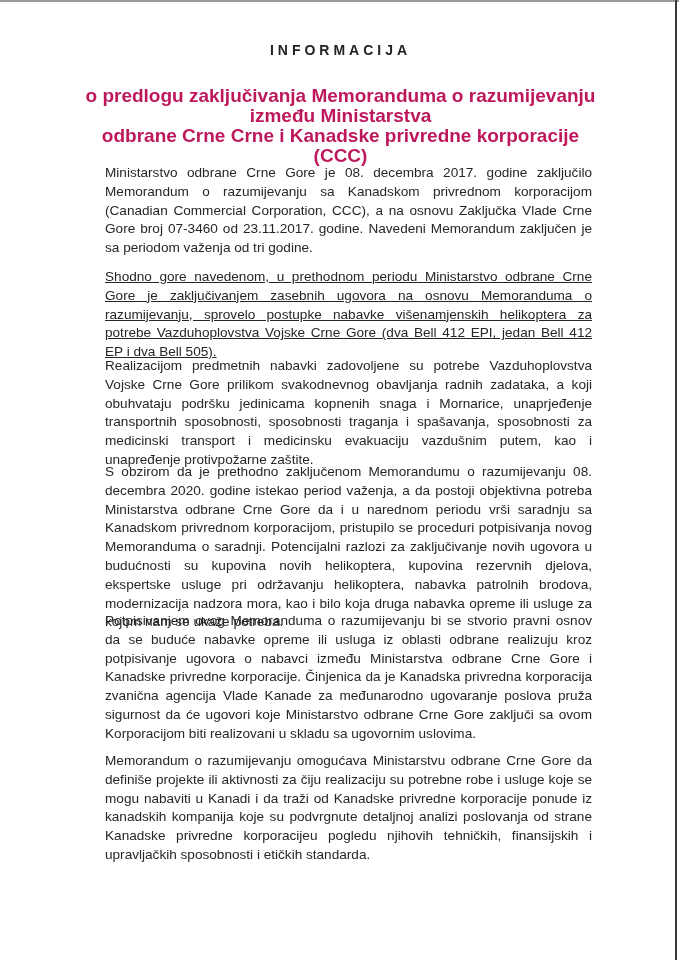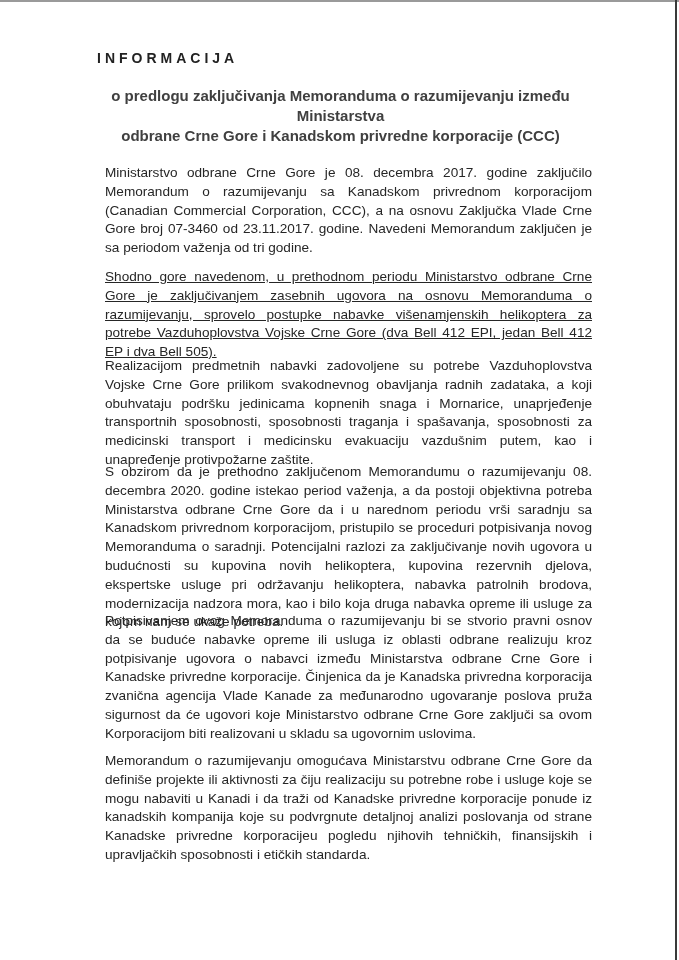--- a/index.html
+++ b/index.html
@@ -4,43 +4,43 @@
   <style>
     html, body { margin: 0; padding: 0; }
     body {
       width: 679px; height: 960px; background: #ffffff; position: relative; overflow: hidden;
       font-family: "Liberation Sans", sans-serif; color: #1e1e1e;
     }
     .edge-top { position: absolute; left: 0; top: 0; width: 679px; height: 2px; background: #9a9a9a; }
     .edge-right { position: absolute; right: 2px; top: 0; width: 2px; height: 960px; background: #3a3a3a; }
     .page { position: absolute; left: 97px; top: 0; width: 487px; }
     .doc-title {
-      position: absolute; left: 0; top: 42px; width: 100%; 
-      font-weight: bold; font-size: 14px; letter-spacing: 4px; color: #222; margin-top: 8px;
+      position: absolute; left: 0; top: 42px; width: 100%; text-align: center;
+      font-weight: bold; font-size: 14px; letter-spacing: 4px; color: #222;
     }
     .doc-subtitle {
       position: absolute; left: -20px; top: 86px; width: 527px; text-align: center;
-      font-weight: bold; font-size: 15px; line-height: 20px; color: #404040;
+      font-weight: bold; font-size: 19px; line-height: 20px; color: #be185d;
     }
     .para {
       position: absolute; left: 0; width: 487px; margin: 8px;
       font-size: 13.6px; line-height: 18.8px; text-align: justify; color: #262626;
     }
   </style>
 </head>
 <body>
 
 <div class="edge-top"></div>
 <div class="edge-right"></div>
 
 <div class="page">
   <div class="doc-title">INFORMACIJA</div>
   <div class="doc-subtitle">
     <div>o predlogu zaključivanja Memoranduma o razumijevanju između Ministarstva</div>
-    <div>odbrane Crne Gore i Kanadskom privredne korporacije (CCC)</div>
+    <div>odbrane Crne Crne i Kanadske privredne korporacije (CCC)</div>
   </div>
 
   <p class="para" style="top:156px;">Ministarstvo odbrane Crne Gore je 08. decembra 2017. godine zaključilo Memorandum o razumijevanju sa Kanadskom privrednom korporacijom (Canadian Commercial Corporation, CCC), a na osnovu Zaključka Vlade Crne Gore broj 07-3460 od 23.11.2017. godine. Navedeni Memorandum zaključen je sa periodom važenja od tri godine.</p>
   <p class="para" style="top:260px;text-decoration:underline;">Shodno gore navedenom, u prethodnom periodu Ministarstvo odbrane Crne Gore je zaključivanjem zasebnih ugovora na osnovu Memoranduma o razumijevanju, sprovelo postupke nabavke višenamjenskih helikoptera za potrebe Vazduhoplovstva Vojske Crne Gore (dva Bell 412 EPI, jedan Bell 412 EP i dva Bell 505).</p>
   <p class="para" style="top:349px;">Realizacijom predmetnih nabavki zadovoljene su potrebe Vazduhoplovstva Vojske Crne Gore prilikom svakodnevnog obavljanja radnih zadataka, a koji obuhvataju podršku jedinicama kopnenih snaga i Mornarice, unaprjeđenje transportnih sposobnosti, sposobnosti traganja i spašavanja, sposobnosti za medicinski transport i medicinsku evakuaciju vazdušnim putem, kao i unapređenje protivpožarne zaštite.</p>
   <p class="para" style="top:455px;">S obzirom da je prethodno zaključenom Memorandumu o razumijevanju 08. decembra 2020. godine istekao period važenja, a da postoji objektivna potreba Ministarstva odbrane Crne Gore da i u narednom periodu vrši saradnju sa Kanadskom privrednom korporacijom, pristupilo se proceduri potpisivanja novog Memoranduma o saradnji. Potencijalni razlozi za zaključivanje novih ugovora u budućnosti su kupovina novih helikoptera, kupovina rezervnih djelova, ekspertske usluge pri održavanju helikoptera, nabavka patrolnih brodova, modernizacija nadzora mora,  kao i bilo koja druga nabavka opreme ili usluge za kojom nam se ukaže potreba.</p>
   <p class="para" style="top:604px;">Potpisivanjem ovog Memoranduma o razumijevanju bi se stvorio pravni osnov da se buduće nabavke opreme ili usluga iz oblasti odbrane realizuju kroz potpisivanje ugovora o nabavci između Ministarstva odbrane Crne Gore i Kanadske privredne korporacije. Činjenica da je Kanadska privredna korporacija zvanična agencija Vlade Kanade za međunarodno ugovaranje poslova pruža sigurnost da će ugovori koje Ministarstvo odbrane Crne Gore zaključi sa ovom Korporacijom biti realizovani u skladu sa ugovornim uslovima.</p>
   <p class="para" style="top:744px;">Memorandum o razumijevanju omogućava Ministarstvu odbrane Crne Gore da definiše projekte ili aktivnosti za čiju realizaciju su potrebne robe i usluge koje se mogu nabaviti u Kanadi i da traži od Kanadske privredne korporacije ponude iz kanadskih kompanija koje su podvrgnute detaljnoj analizi poslovanja od strane Kanadske privredne korporacijeu pogledu njihovih tehničkih, finansijskih i upravljačkih sposobnosti i etičkih standarda.</p>
 </div>
 

